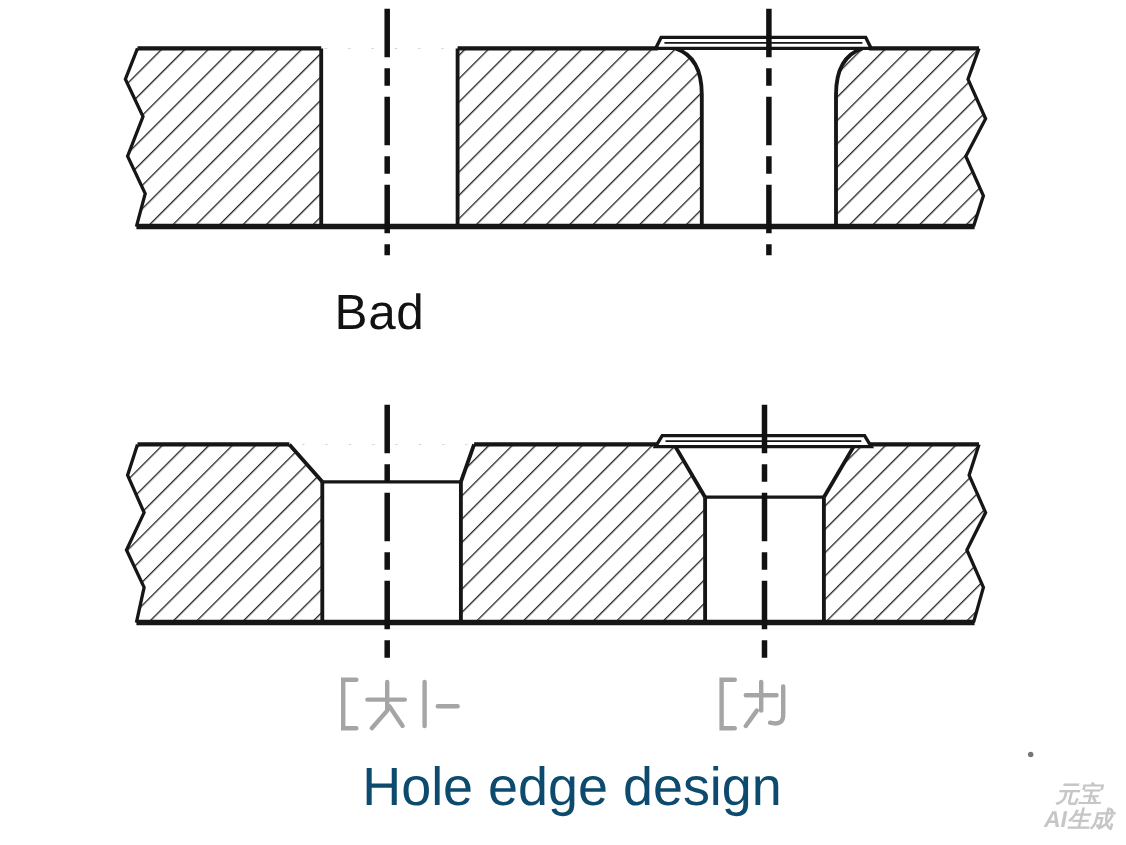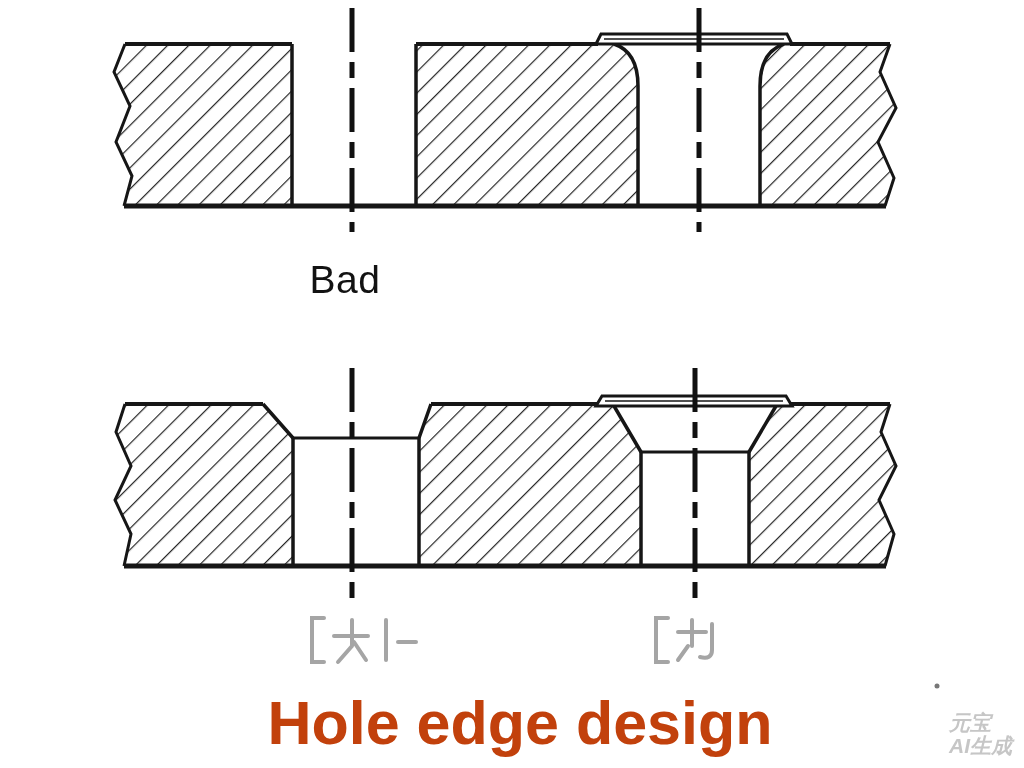--- a/index.html
+++ b/index.html
@@ -16,44 +16,44 @@
     overflow: hidden;
   }
   #diagram-svg {
     position: absolute;
     left: 0;
     top: 0;
   }
   .fig-label {
     position: absolute;
     color: #121212;
-    font-size: 39px;
+    font-size: 45px;
     font-weight: 400;
     text-align: center;
     letter-spacing: 0.5px;
     white-space: nowrap;
     user-select: none;
   }
   #bad-label    { left: 245px; top: 258px; width: 200px; }
   #better-label { left: 598px; top: 258px; width: 200px; }
   #caption-label {
     position: absolute;
     left: 260px; top: 688px; width: 520px;
-    color: #c2410c;
-    font-size: 61px;
-    font-weight: 700;
+    color: #0c4a6e;
+    font-size: 49px;
+    font-weight: 400;
     text-align: center;
     white-space: nowrap;
     user-select: none;
   }
   #watermark {
     position: absolute;
     right: 12px;
     bottom: 10px;
-    text-align: left;
+    text-align: center;
     color: #c6c6c6;
     font-weight: 700;
     font-style: italic;
     font-size: 21px;
     line-height: 1.12;
     text-shadow: 0 0 1px #ffffff;
     user-select: none;
   }
   #watermark div { white-space: nowrap; }
 </style>

